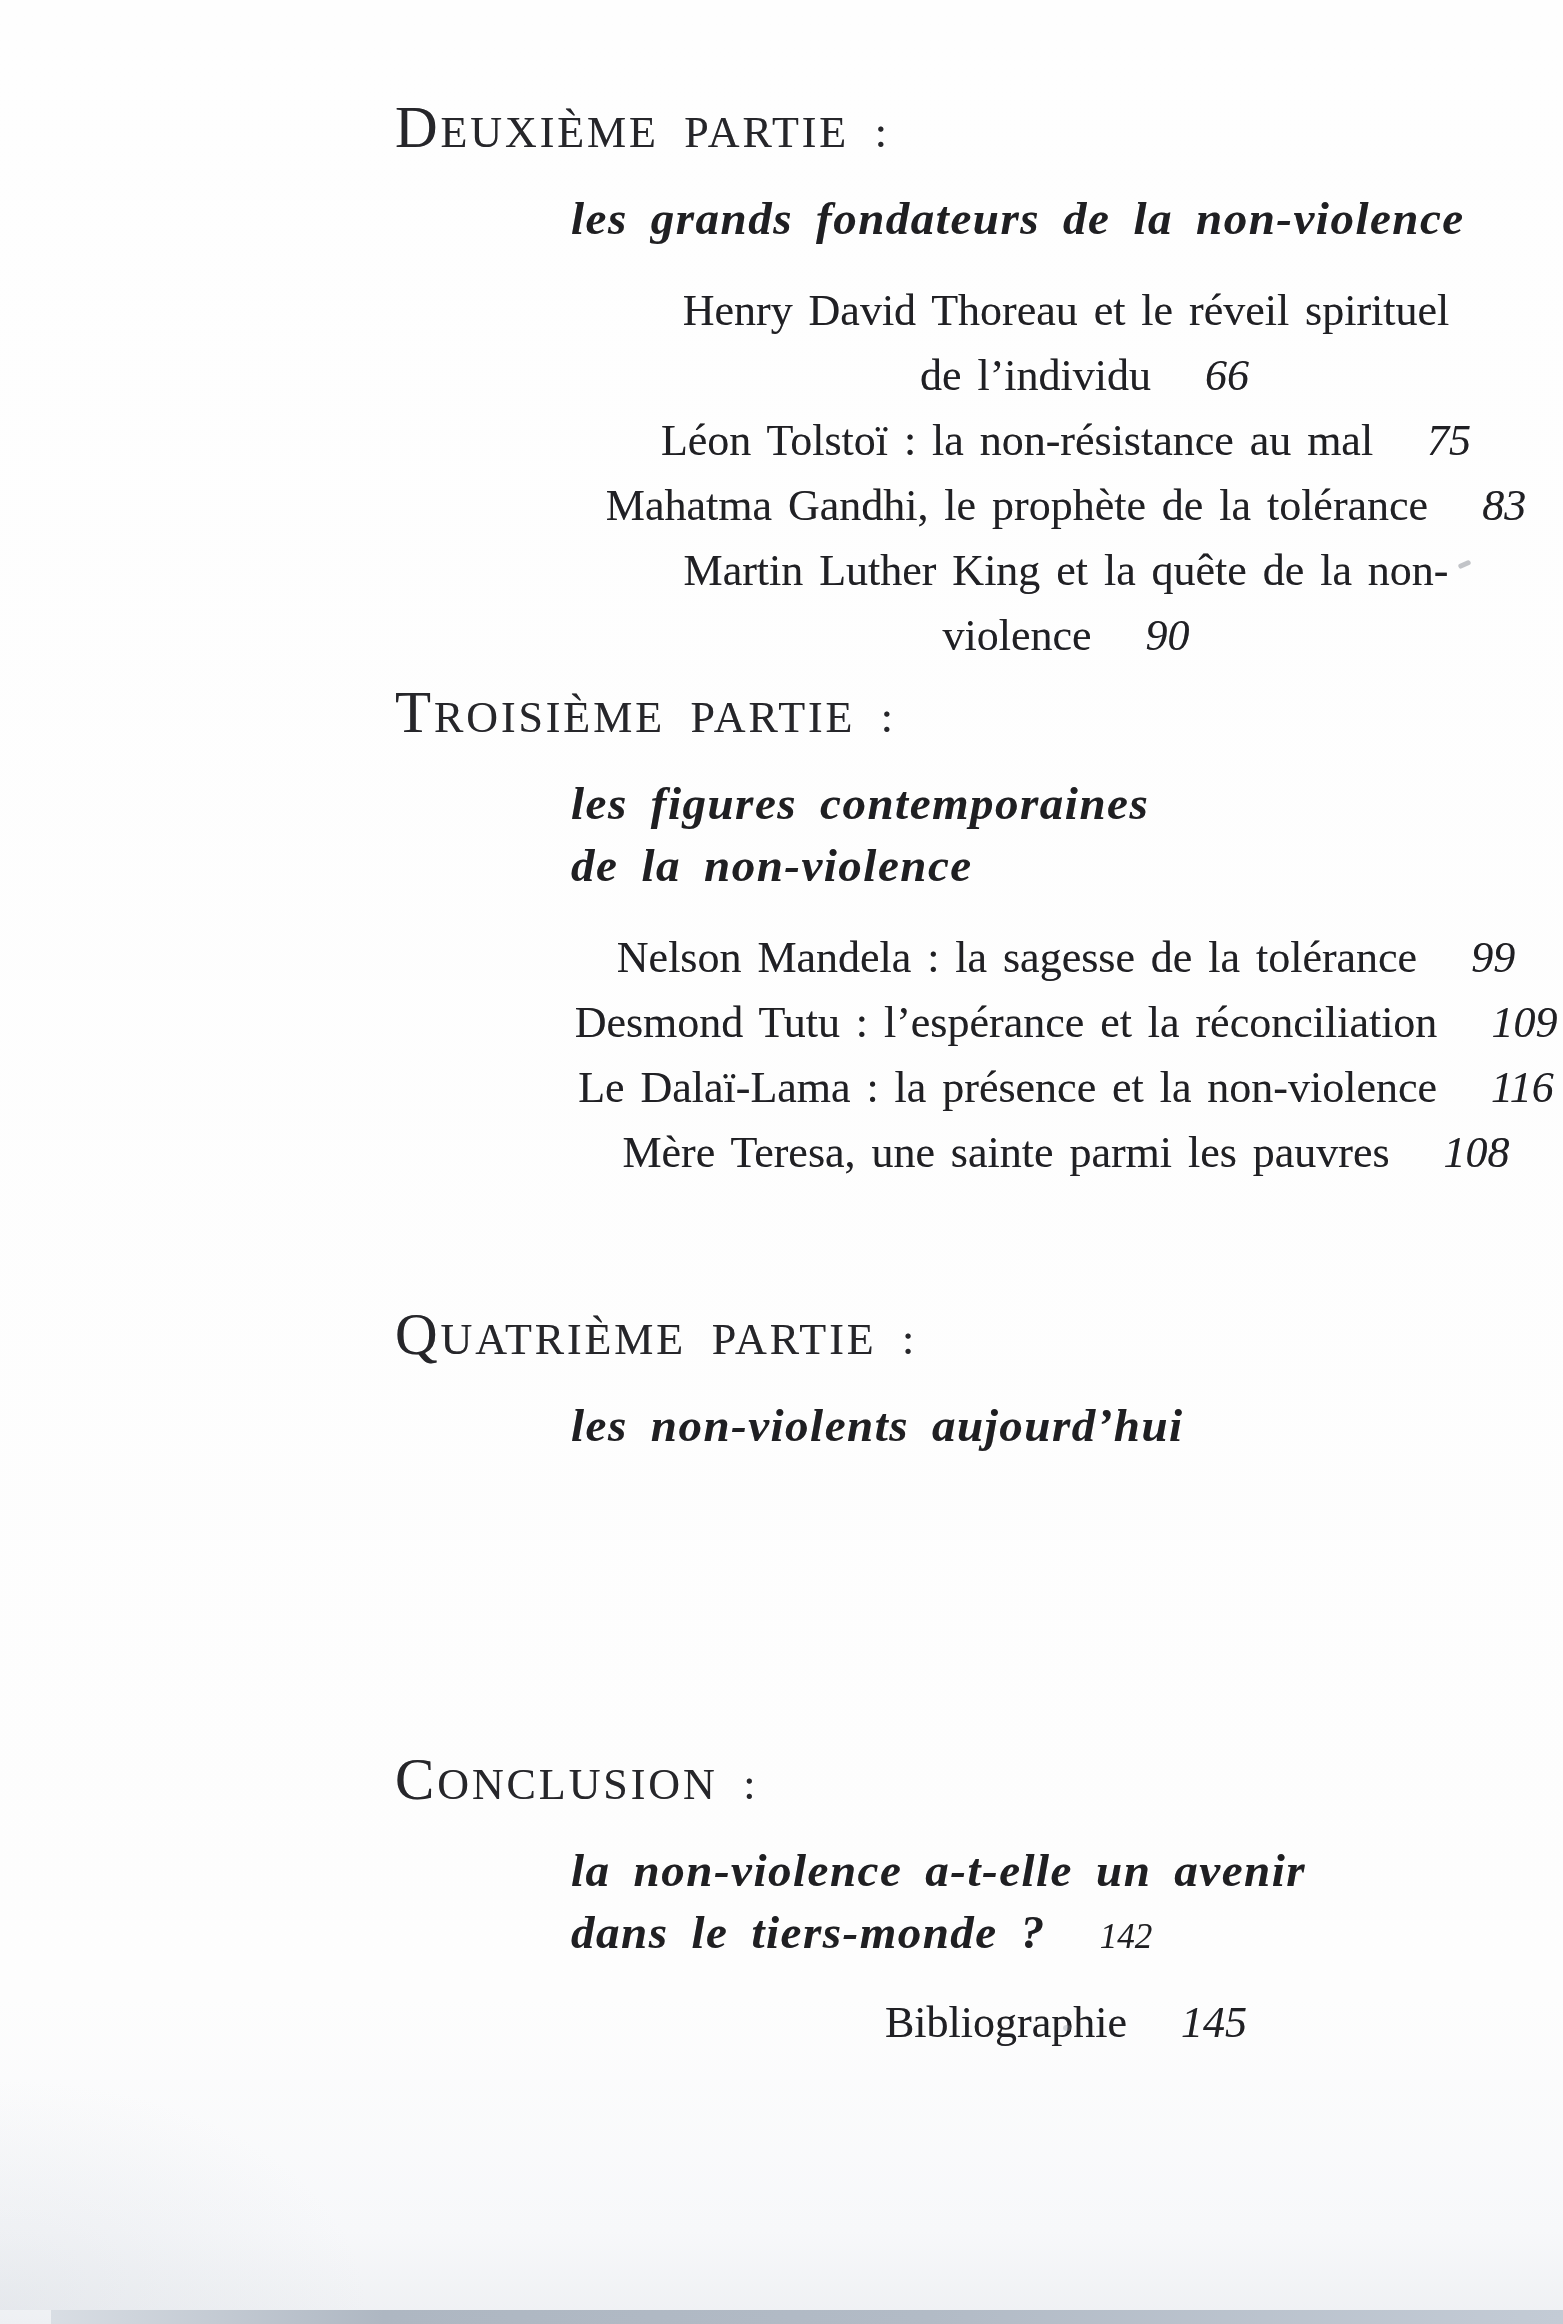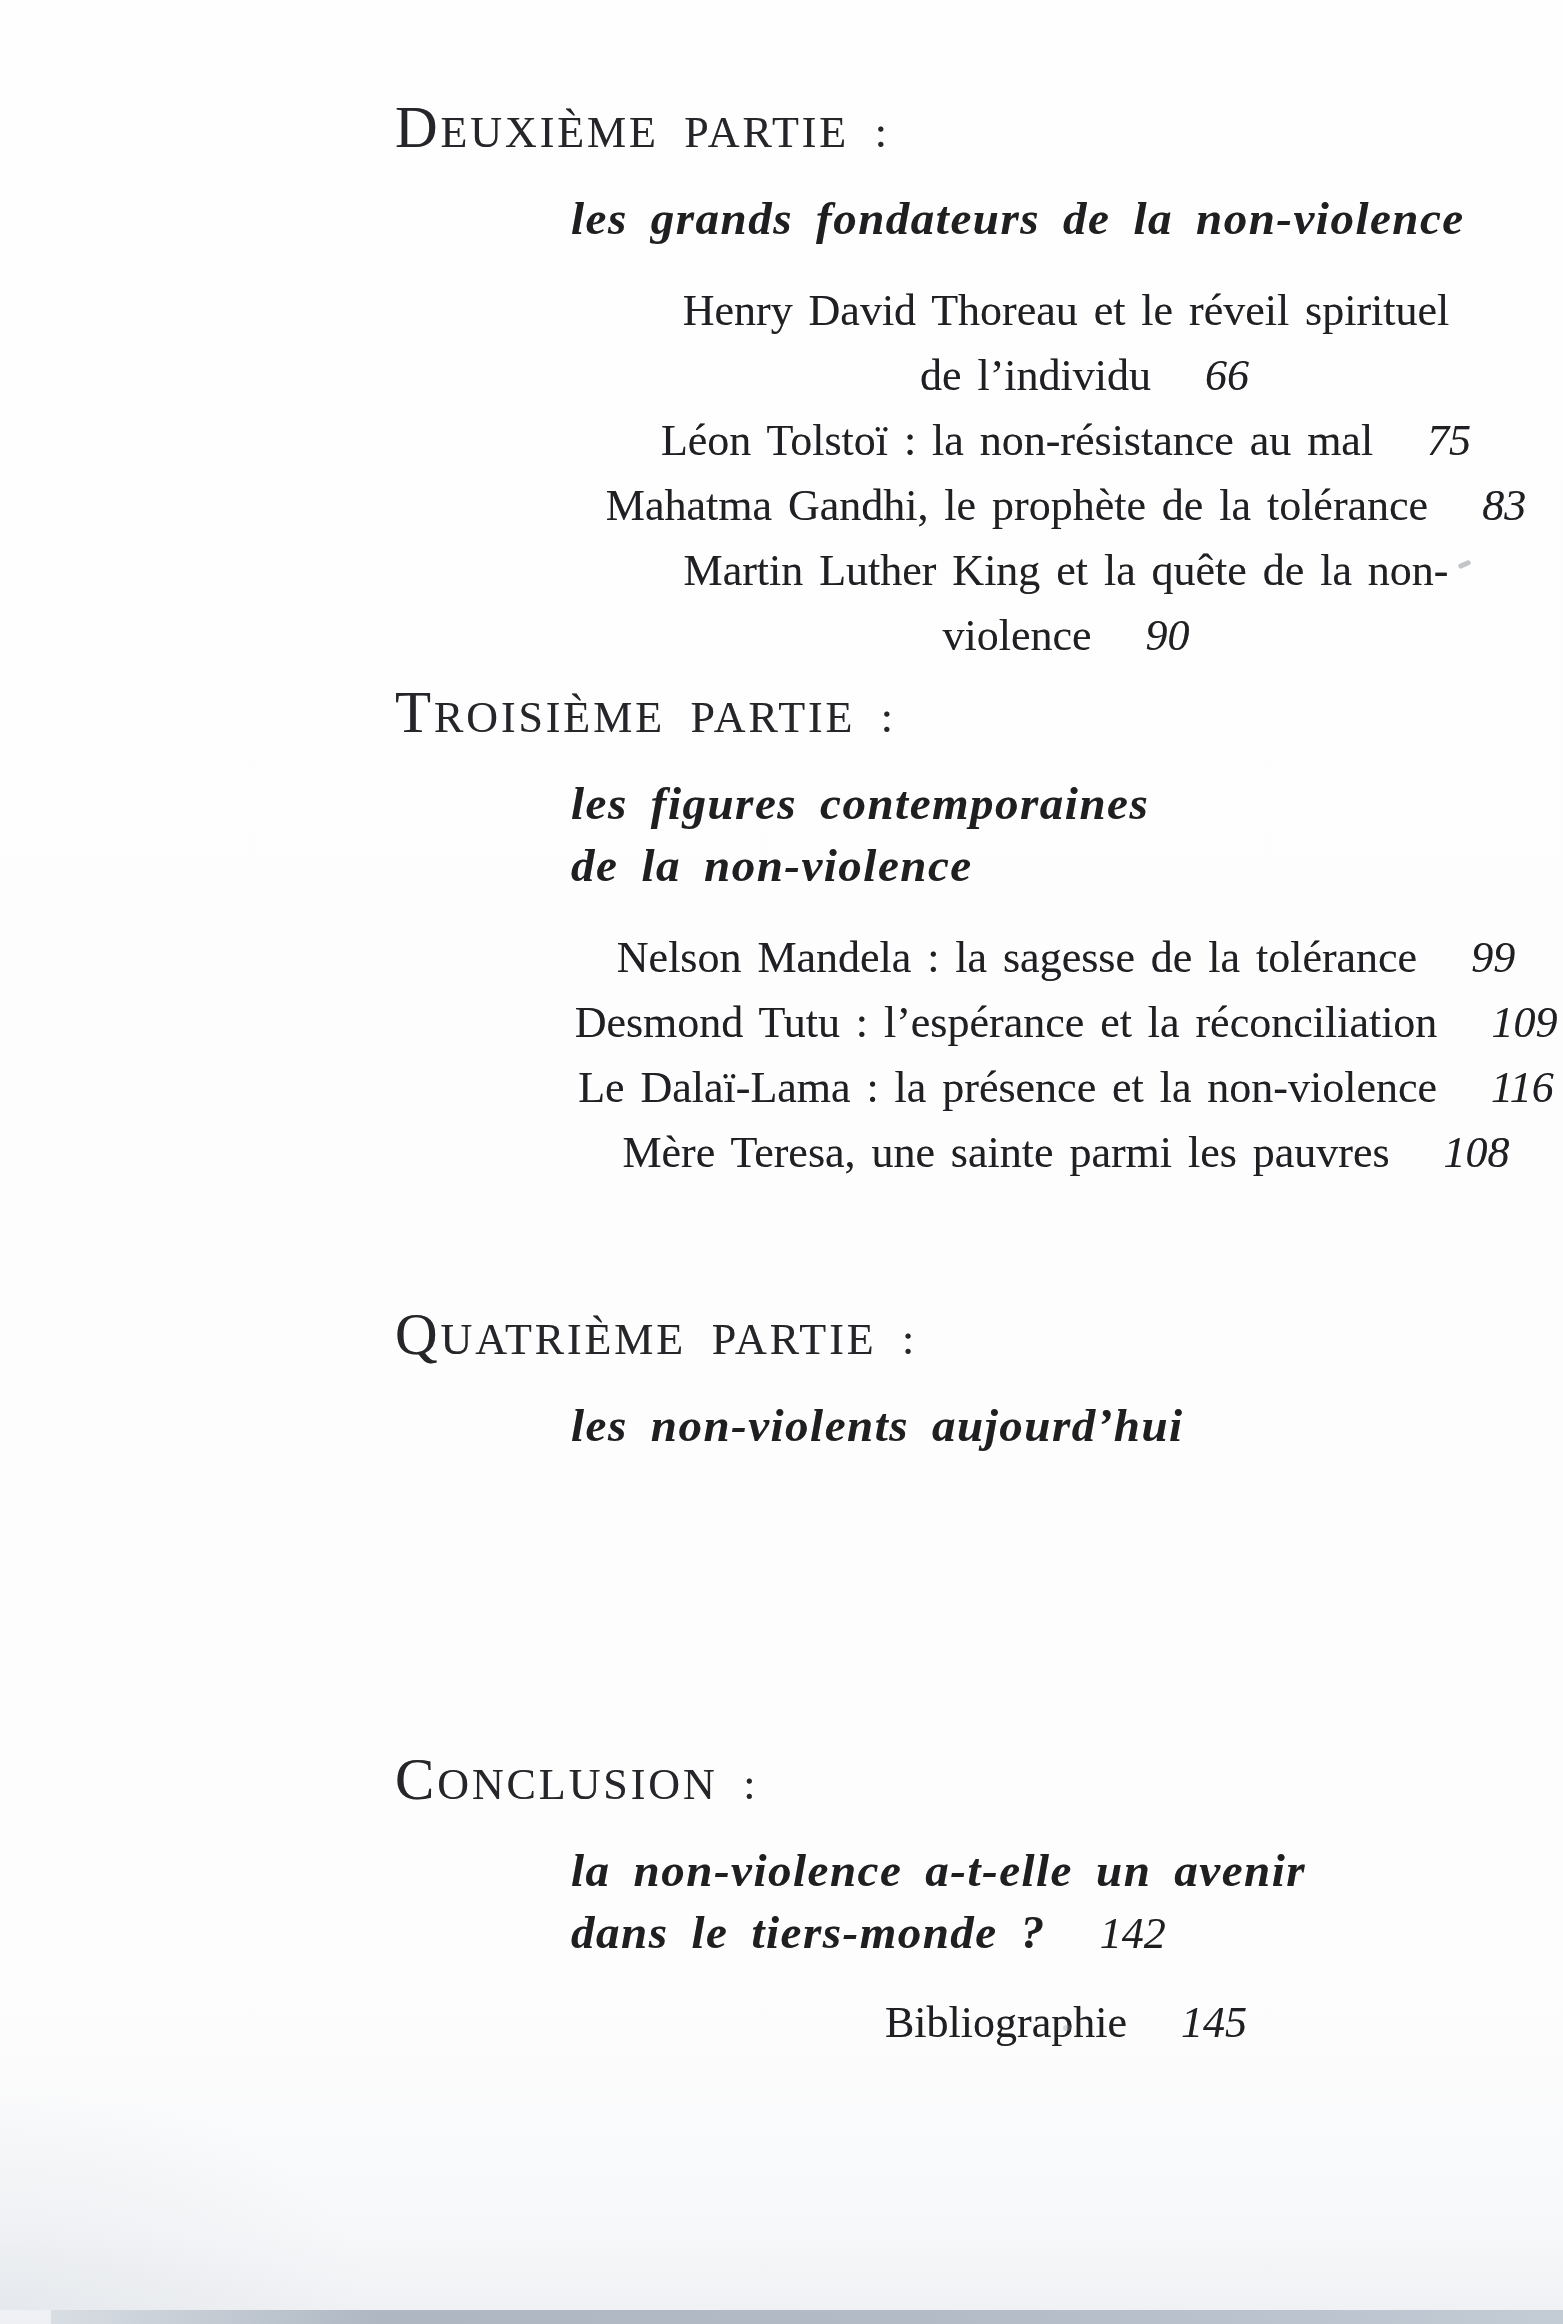--- a/index.html
+++ b/index.html
@@ -51,21 +51,21 @@
   }
   .sec-4 .entries{margin-top:0;}
   .entry-line{display:block;text-align:center;}
   .entry-line.indent{margin-left:37px;}
 
   .pagenum{
     font-style:italic;font-weight:400;
     margin-left:54px;
     letter-spacing:0;word-spacing:normal;
   }
-  .part-subtitle .pagenum{font-size:44px;}
+  .part-subtitle .pagenum{font-size:35px;}
 
   
   .scan-edge{
     position:absolute;left:51px;right:0;bottom:0;height:13.7px;
     background:linear-gradient(90deg,#d9dee4 0%,#aeb7c2 22%,#b2bbc6 58%,#c3cbd5 100%);
   }
   
   .speckle{position:absolute;pointer-events:none;}
   .speckle-1{left:1458px;top:562px;width:12.7px;height:4.9px;background:#7a7f87;opacity:.45;border-radius:2.9px;transform:rotate(-24deg);}
   .speckle-2{left:1063px;top:2025px;width:7.8px;height:5.9px;background:#8a8f97;opacity:.35;border-radius:50%;}

